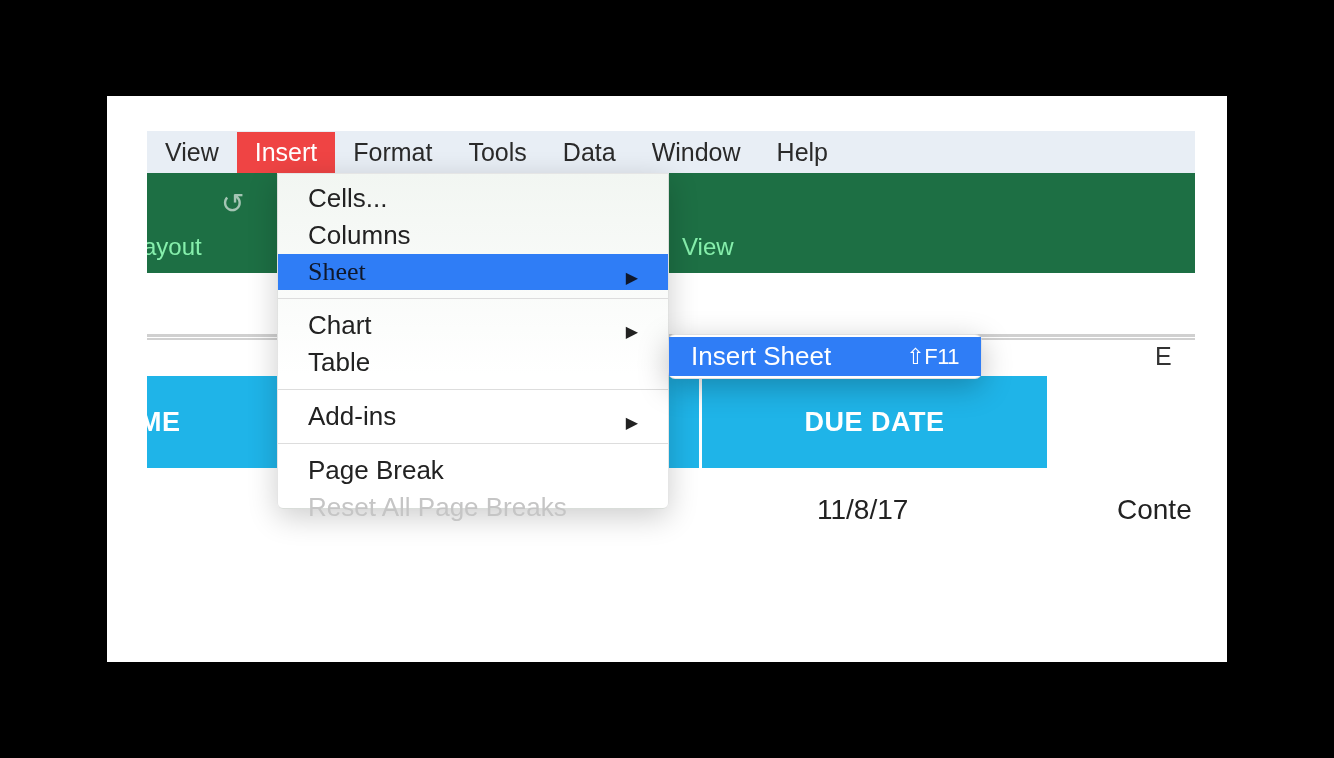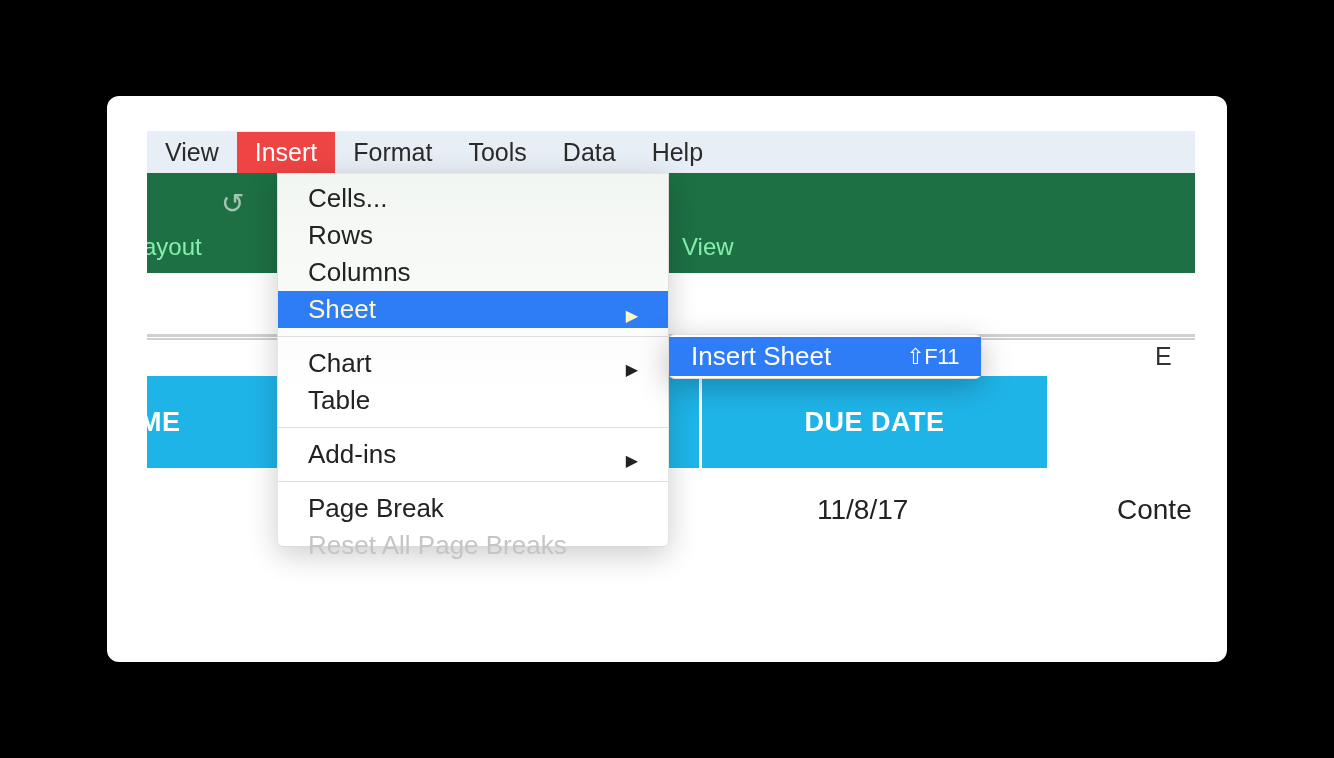--- a/index.html
+++ b/index.html
@@ -13,21 +13,21 @@
       width: 1334px;
       height: 758px;
       display: flex;
       align-items: center;
       justify-content: center;
     }
     .card {
       width: 1120px;
       height: 566px;
       background: #fff;
-      border-radius: 12px;
+      border-radius: 0;
       box-shadow: 0 20px 50px rgba(0,0,0,0.5);
       position: relative;
       overflow: hidden;
       padding: 35px 32px 40px 40px;
     }
     .app-window {
       position: relative;
       width: 100%;
       height: 100%;
       overflow: hidden;
@@ -137,21 +137,22 @@
     }
     .dropdown-item {
       padding: 3px 30px;
       display: flex;
       align-items: flex-end;
       justify-content: space-between;
       position: relative;
     }
     .dropdown-item.highlighted {
       background: #2f7df6;
-      color: #fef9c3;
+      color: #0f172a;
+      font-family: Liberation Serif, serif;
     }
     .dropdown-sep {
       height: 1px;
       background: #ddd;
       margin: 8px 0;
     }
     .submenu-arrow {
       font-size: 16px;
     }
     .disabled {
@@ -191,20 +192,21 @@
 
 <div class="card">
   <div class="app-window">
 
     <div class="menubar">
       <div class="menu-item">View</div>
       <div class="menu-item active">Insert</div>
       <div class="menu-item">Format</div>
       <div class="menu-item">Tools</div>
       <div class="menu-item">Data</div>
+      <div class="menu-item">Window</div>
       <div class="menu-item">Help</div>
     </div>
 
     <div class="ribbon">
       <div class="undo-icon">↻</div>
       <div class="ribbon-tab" style="left:-4px;">ayout</div>
       <div class="ribbon-tab" style="left:535px;">View</div>
     </div>
 
     <div class="sheet-area">
@@ -225,23 +227,20 @@
         <div class="data-cell" style="left:670px;">11/8/17</div>
         <div class="data-cell" style="left:970px;">Conte</div>
       </div>
     </div>
 
     <div class="dropdown">
       <div class="dropdown-item">
         <span>Cells...</span>
       </div>
       <div class="dropdown-item">
-        <span>Rows</span>
-      </div>
-      <div class="dropdown-item">
         <span>Columns</span>
       </div>
       <div class="dropdown-item highlighted">
         <span>Sheet</span>
         <span class="submenu-arrow">▶</span>
       </div>
       <div class="dropdown-sep"></div>
       <div class="dropdown-item">
         <span>Chart</span>
         <span class="submenu-arrow">▶</span>

